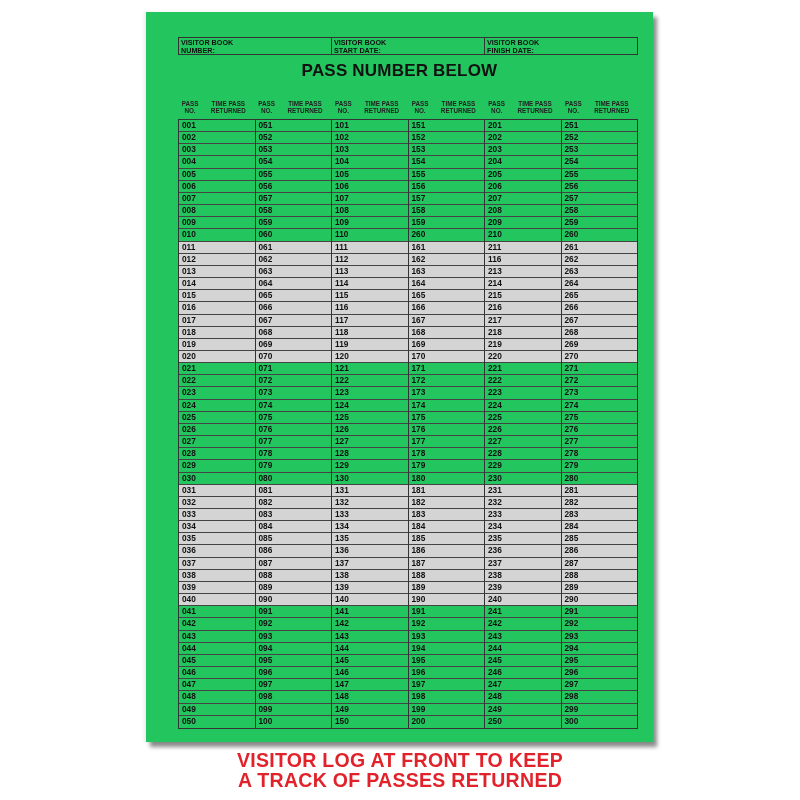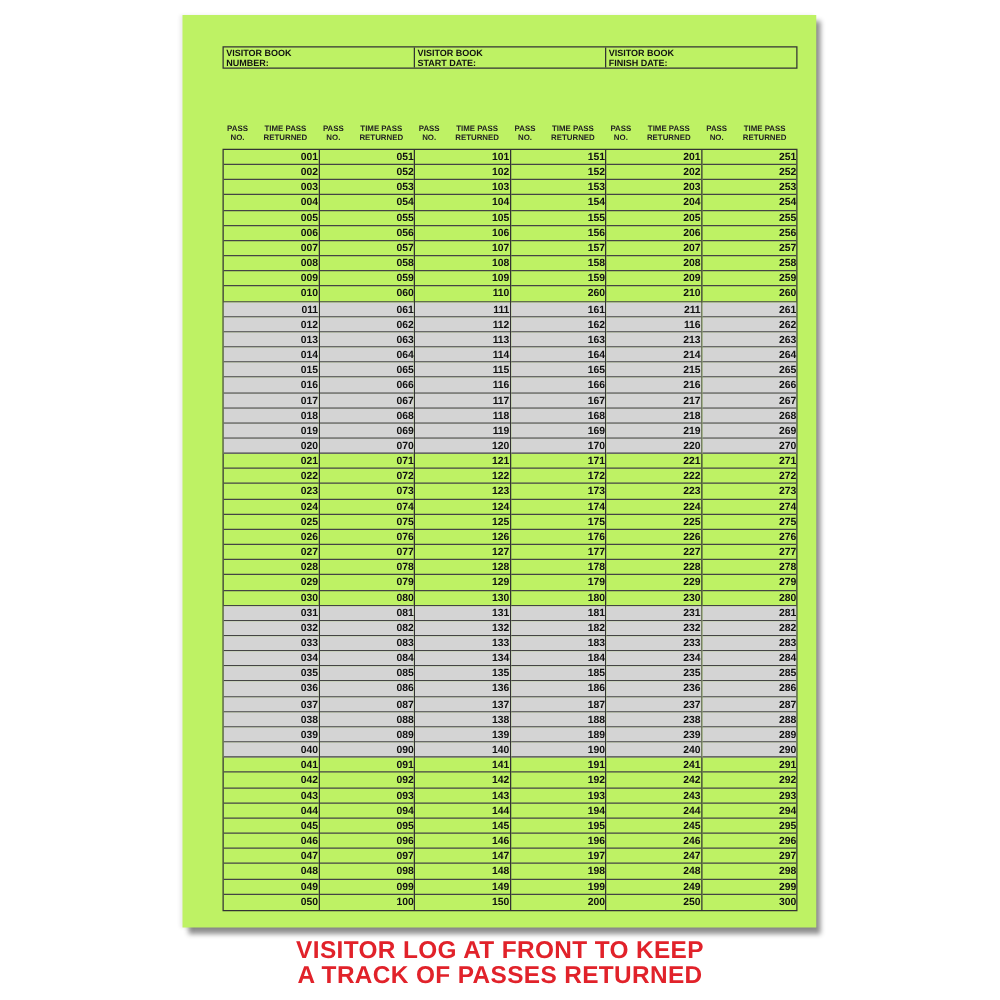--- a/index.html
+++ b/index.html
@@ -1,33 +1,33 @@
 <!DOCTYPE html>
 <html><head>
 <meta charset="utf-8">
 <style>
   html, body { margin:0; padding:0; }
   body { width:800px; height:800px; background:#ffffff; position:relative; overflow:hidden;
          font-family:"Liberation Sans", sans-serif; }
-  .paper { position:absolute; left:146px; top:12px; width:507px; height:730px; background:#bef264;
+  .paper { position:absolute; left:146px; top:12px; width:507px; height:730px; background:#22c55e;
            box-shadow: 4px 5px 4px rgba(0,0,0,0.45), -2px 0 3px rgba(0,0,0,0.08); }
   .info-box { position:absolute; left:32px; top:25px; width:460px; height:18px;
               border:1.5px solid #333; display:flex; box-sizing:border-box; }
   .info-cell { flex:1; border-right:1.5px solid #333; padding:1px 2px; font-size:7.2px; font-weight:bold;
                line-height:8px; color:#111; box-sizing:border-box; }
   .info-cell:last-child { border-right:none; }
   .title { position:absolute; left:0; width:100%; top:51px; text-align:center; font-weight:bold;
            font-size:17px; line-height:16px; color:#111; letter-spacing:0.2px; }
   .col-heads { position:absolute; left:32px; top:88px; width:460px; height:18px; display:flex; }
   .col-pair { flex:1; display:flex; }
   .h-pass { width:24px; font-size:6.3px; font-weight:bold; line-height:7px; text-align:center; color:#222; }
   .h-time { flex:1; font-size:6.3px; font-weight:bold; line-height:7px; text-align:center; color:#222; }
   .grid { position:absolute; left:32px; top:107px; width:460px; border:1.5px solid #333;
           box-sizing:border-box; display:flex; }
-  .grid-col { flex:1; border-right:1.5px solid #333;text-align:right; }
+  .grid-col { flex:1; border-right:1.5px solid #333; }
   .grid-col:last-child { border-right:none; }
   .cell { height:12.16px; border-bottom:1px solid #444; box-sizing:border-box; font-size:8.3px;
           font-weight:bold; line-height:11px; padding-left:3px; color:#111; }
   .cell:last-child { border-bottom:none; }
   .cell.shade { background:#d4d4d4; }
   .footer { position:absolute; left:0; width:800px; top:750px; text-align:center; color:#e1222a;
             font-weight:bold; font-size:19.5px; line-height:20px; letter-spacing:0.3px; }
 </style>
 </head>
 <body>
@@ -42,20 +42,21 @@
       <div>VISITOR BOOK</div>
       <div>START DATE:</div>
     </div>
     <div class="info-cell">
       <div>VISITOR BOOK</div>
       <div>FINISH DATE:</div>
     </div>
   </div>
 
   <div class="title">
+    <div>PASS NUMBER BELOW</div>
   </div>
 
   <div class="col-heads" id="col-heads">
       <div class="col-pair">
         <div class="h-pass">
           <div>PASS</div>
           <div>NO.</div>
         </div>
         <div class="h-time">
           <div>TIME PASS</div>

